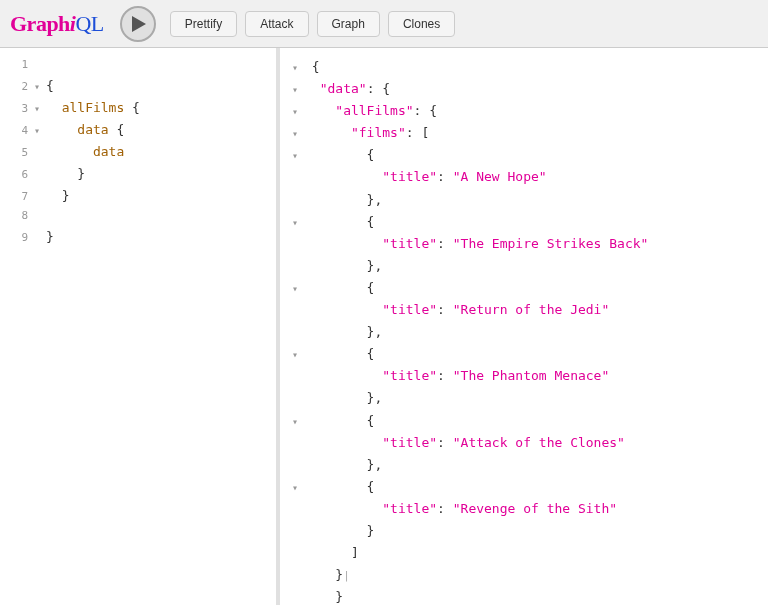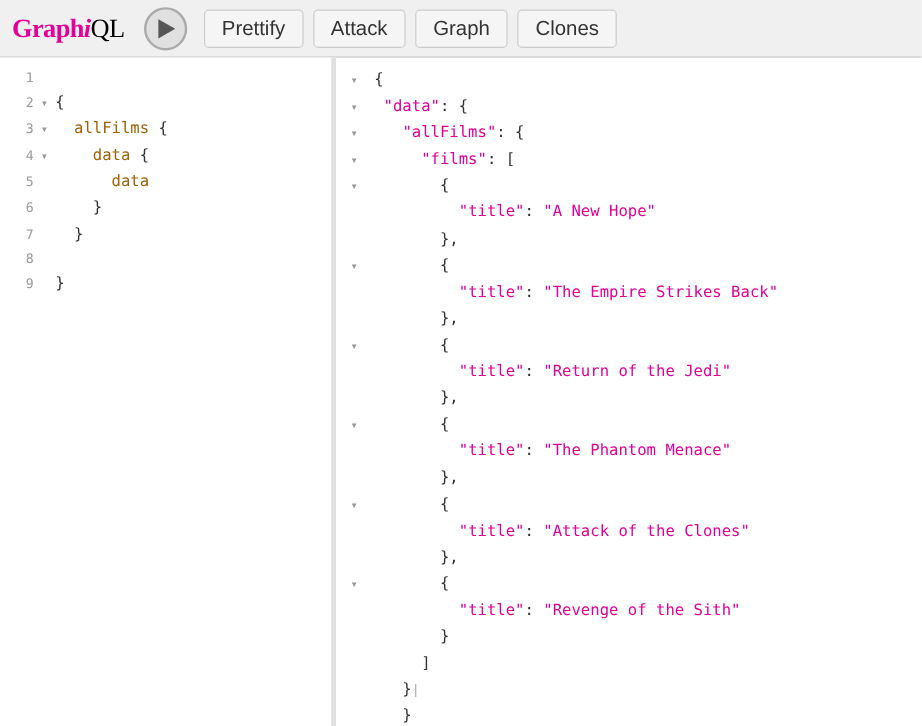--- a/index.html
+++ b/index.html
@@ -24,21 +24,21 @@
 
     #logo {
       font-size: 22px;
       font-weight: bold;
       color: #e10098;
       margin-right: 8px;
       font-family: Georgia, serif;
       letter-spacing: -0.5px;
     }
     #logo span.normal {
-      color: #000000;
+      color: #1d4ed8;
       font-weight: normal;
     }
     #logo span.italic {
       font-style: italic;
     }
 
     #run-button {
       width: 36px;
       height: 36px;
       border-radius: 50%;
@@ -59,21 +59,21 @@
       border-left: 14px solid #555;
       margin-left: 3px;
     }
 
     .toolbar-btn {
       padding: 5px 14px;
       background: #f5f5f5;
       border: 1px solid #ccc;
       border-radius: 4px;
       cursor: pointer;
-      font-size: 17px;
+      font-size: 12px;
       color: #333;
     }
 
     
     #main {
       display: flex;
       height: calc(605px - 48px);
     }
 
     

